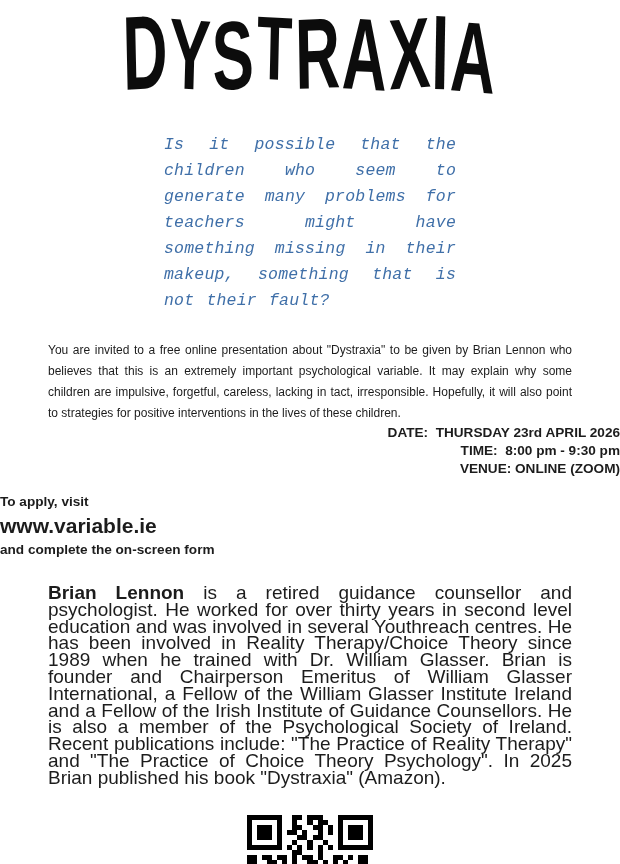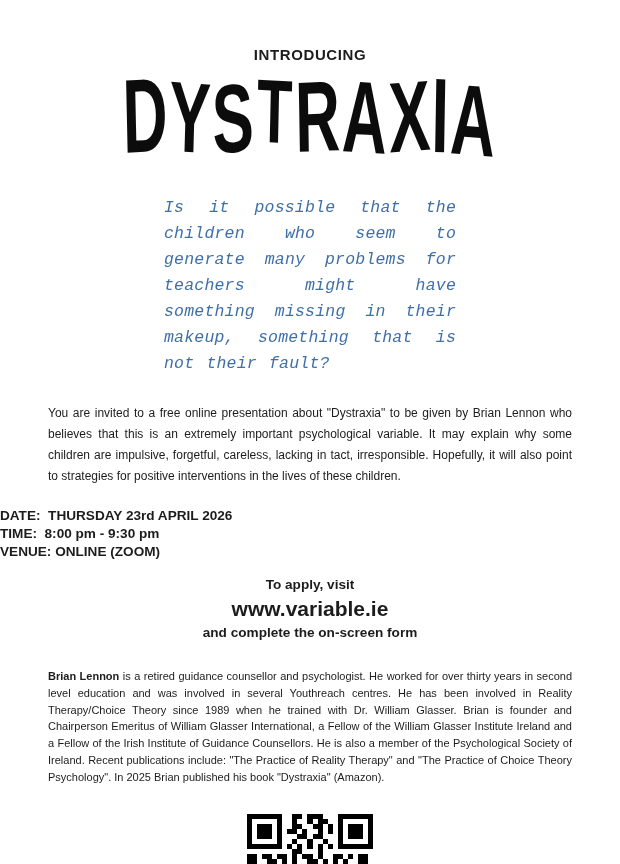--- a/index.html
+++ b/index.html
@@ -55,64 +55,61 @@
     word-spacing:2px;
   }
   .intro{
     width:524px;
     margin:26px auto 0 auto;
     text-align:justify;
     font-size:12px;
     line-height:21px;
   }
   .details{
-    margin-top:20px;
-    text-align:left;
+    text-align:right;
     font-weight:700;
     font-size:13.6px;
     line-height:18px;
   }
   .details div{white-space:pre-wrap;}
   .apply{
     margin-top:15px;
-    text-align:center;
     font-weight:700;
     font-size:13.6px;
     line-height:18px;
   }
   .apply .url{
     font-size:21px;
     line-height:28px;
     margin:1px 0;
   }
   .bio{
     width:524px;
     margin:26px auto 0 auto;
     text-align:justify;
-    font-size:11px;
+    font-size:19px;
     line-height:16.8px;
   }
   .bio b{font-weight:700;}
   .qr-wrap{
     margin-top:28px;
     text-align:center;
   }
   #qr{
     width:126px;height:126px;
     shape-rendering:crispEdges;
     fill:#000000;
     background:#ffffff;
   }
 </style>
 </head>
 <body>
 
 <div class="page">
 
-  <div class="kicker">INTRODUCING</div>
 
   <div class="title"><span class="tl tl0">D</span><span class="tl tl1">Y</span><span class="tl tl2">S</span><span class="tl tl3">T</span><span class="tl tl4">R</span><span class="tl tl5">A</span><span class="tl tl6">X</span><span class="tl tl7">I</span><span class="tl tl8">A</span></div>
 
   <div class="tagline" style="color: rgb(63, 111, 168);">Is it possible that the children who seem to generate many problems for teachers might have something missing in their makeup, something that is not their fault?</div>
 
   <p class="intro">You are invited to a free online presentation about "Dystraxia" to be given by Brian Lennon who believes that this is an extremely important psychological variable.  It may explain why some children are impulsive, forgetful, careless, lacking in tact, irresponsible.  Hopefully, it will also point to strategies for positive interventions in the lives of these children.</p>
 
   <div class="details">
     <div>DATE:  THURSDAY 23rd APRIL 2026</div>
     <div>TIME:  8:00 pm - 9:30 pm</div>

